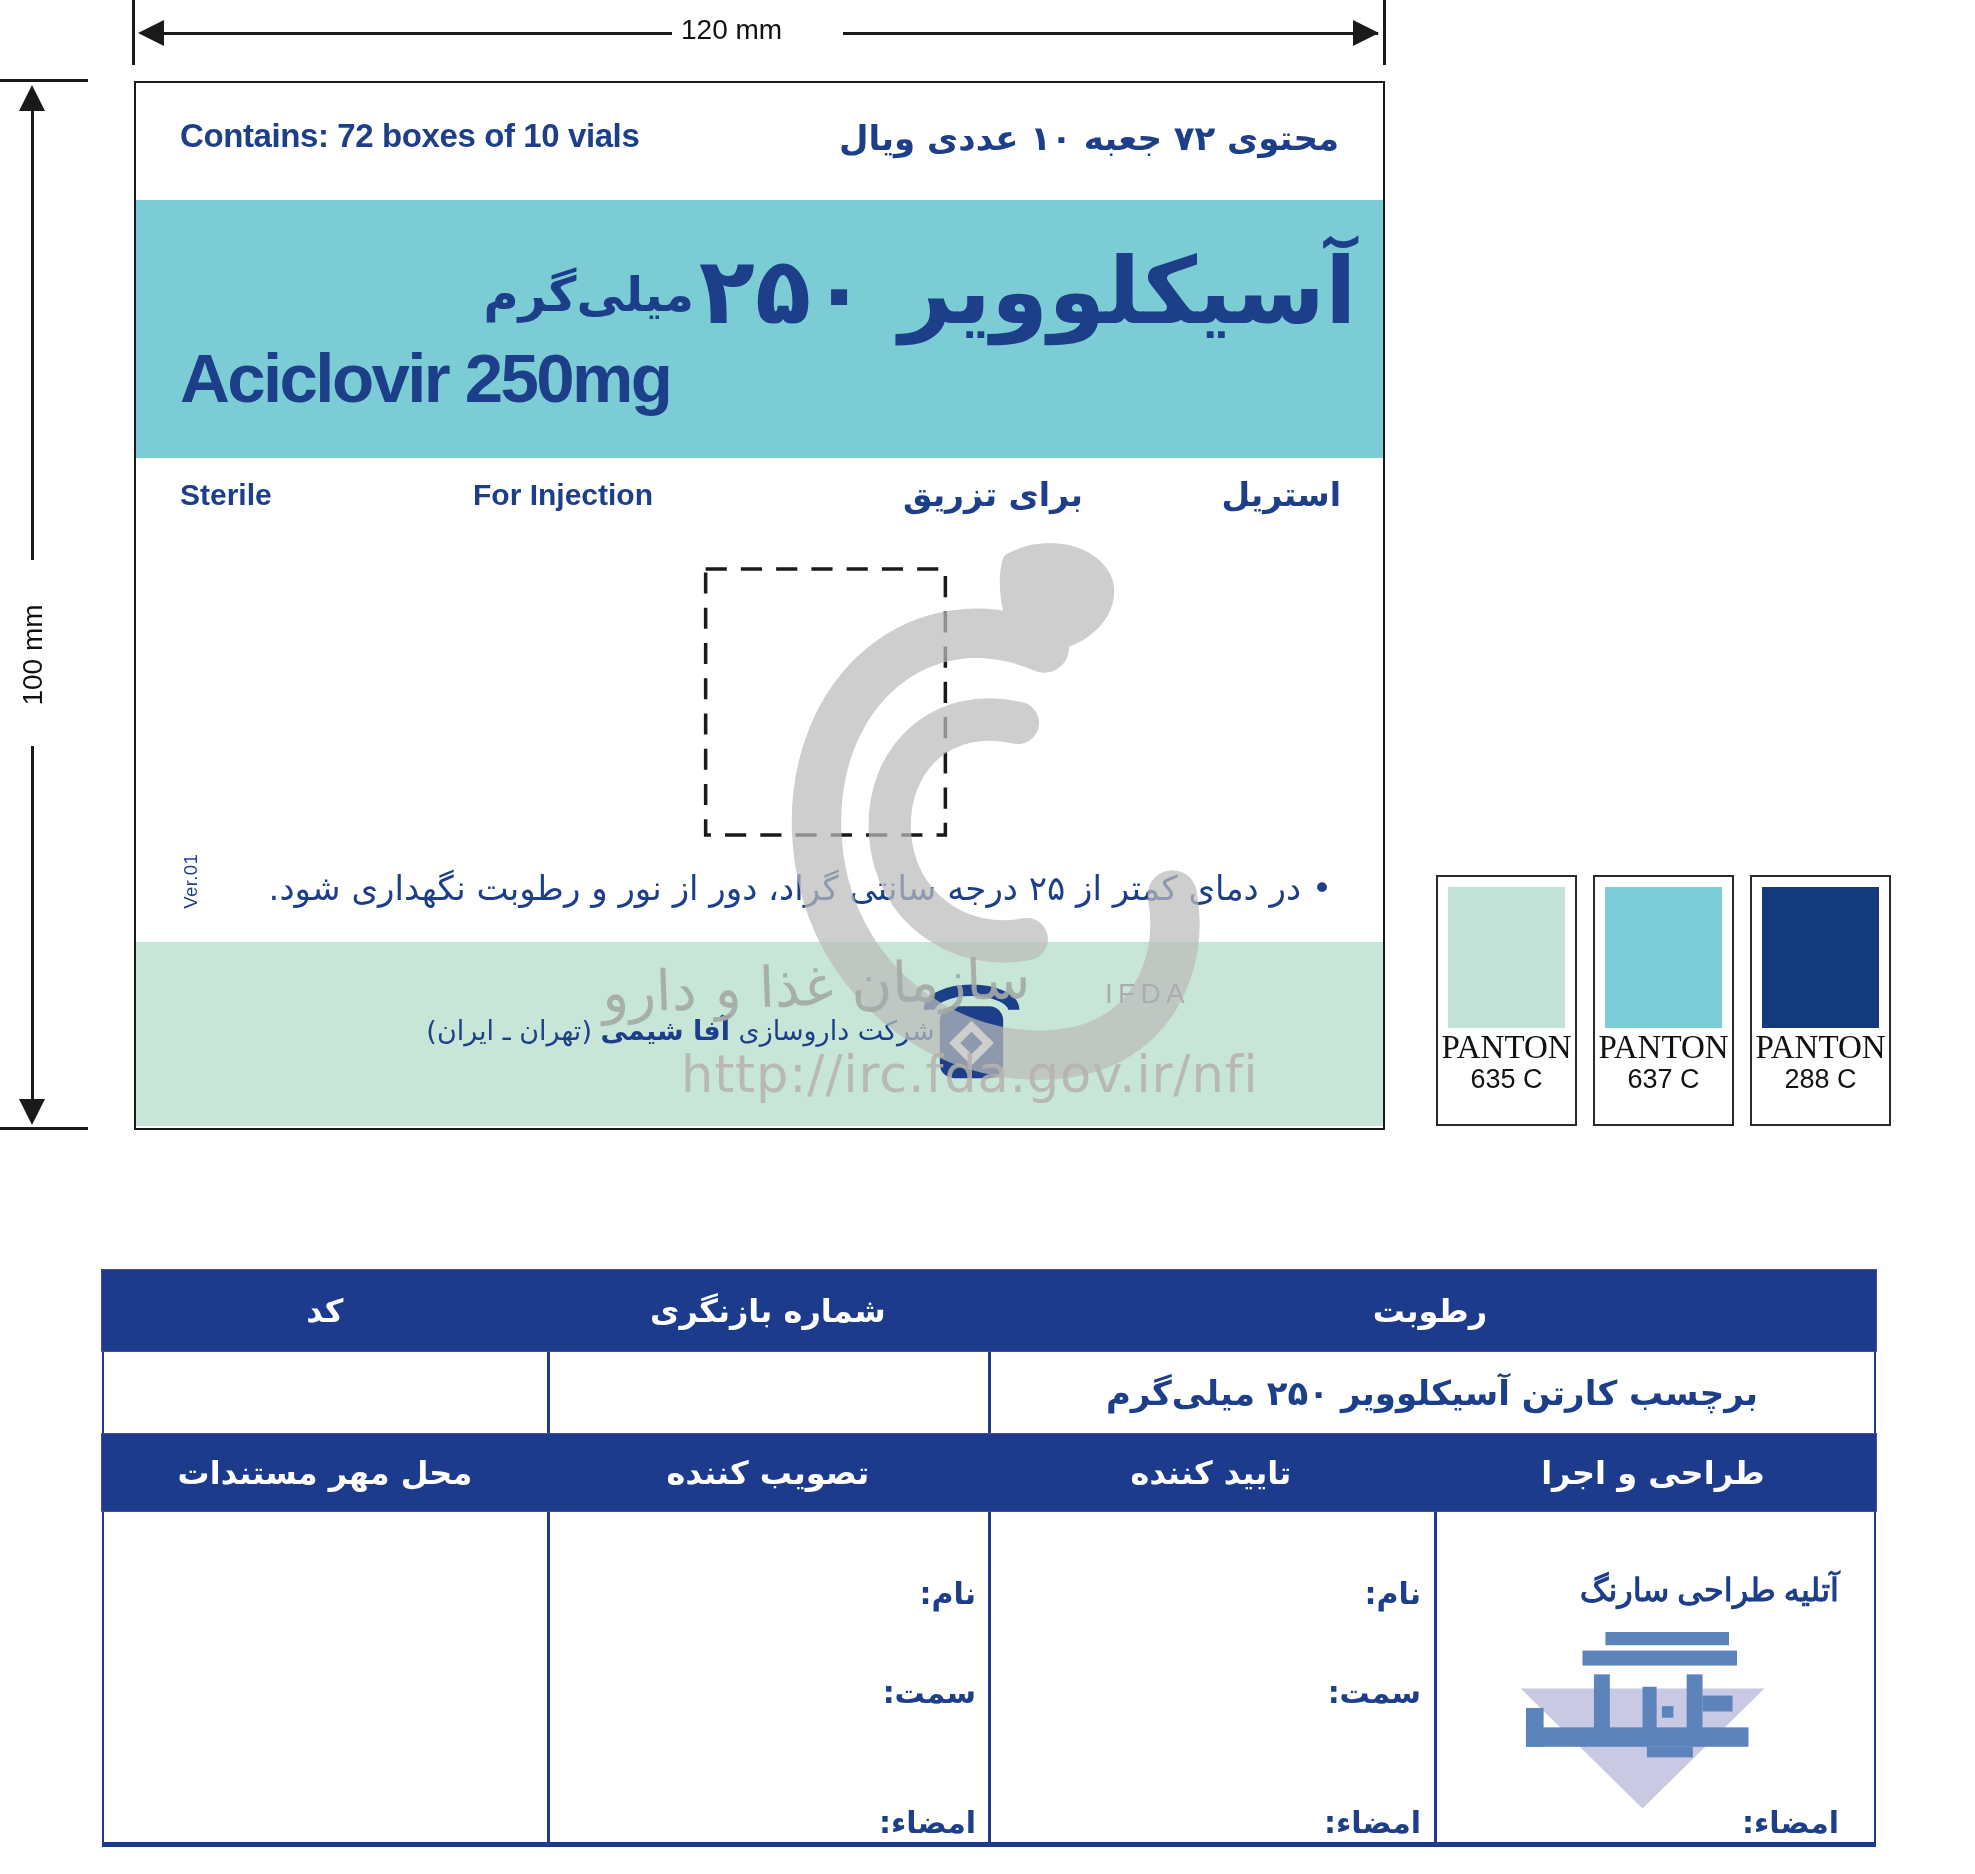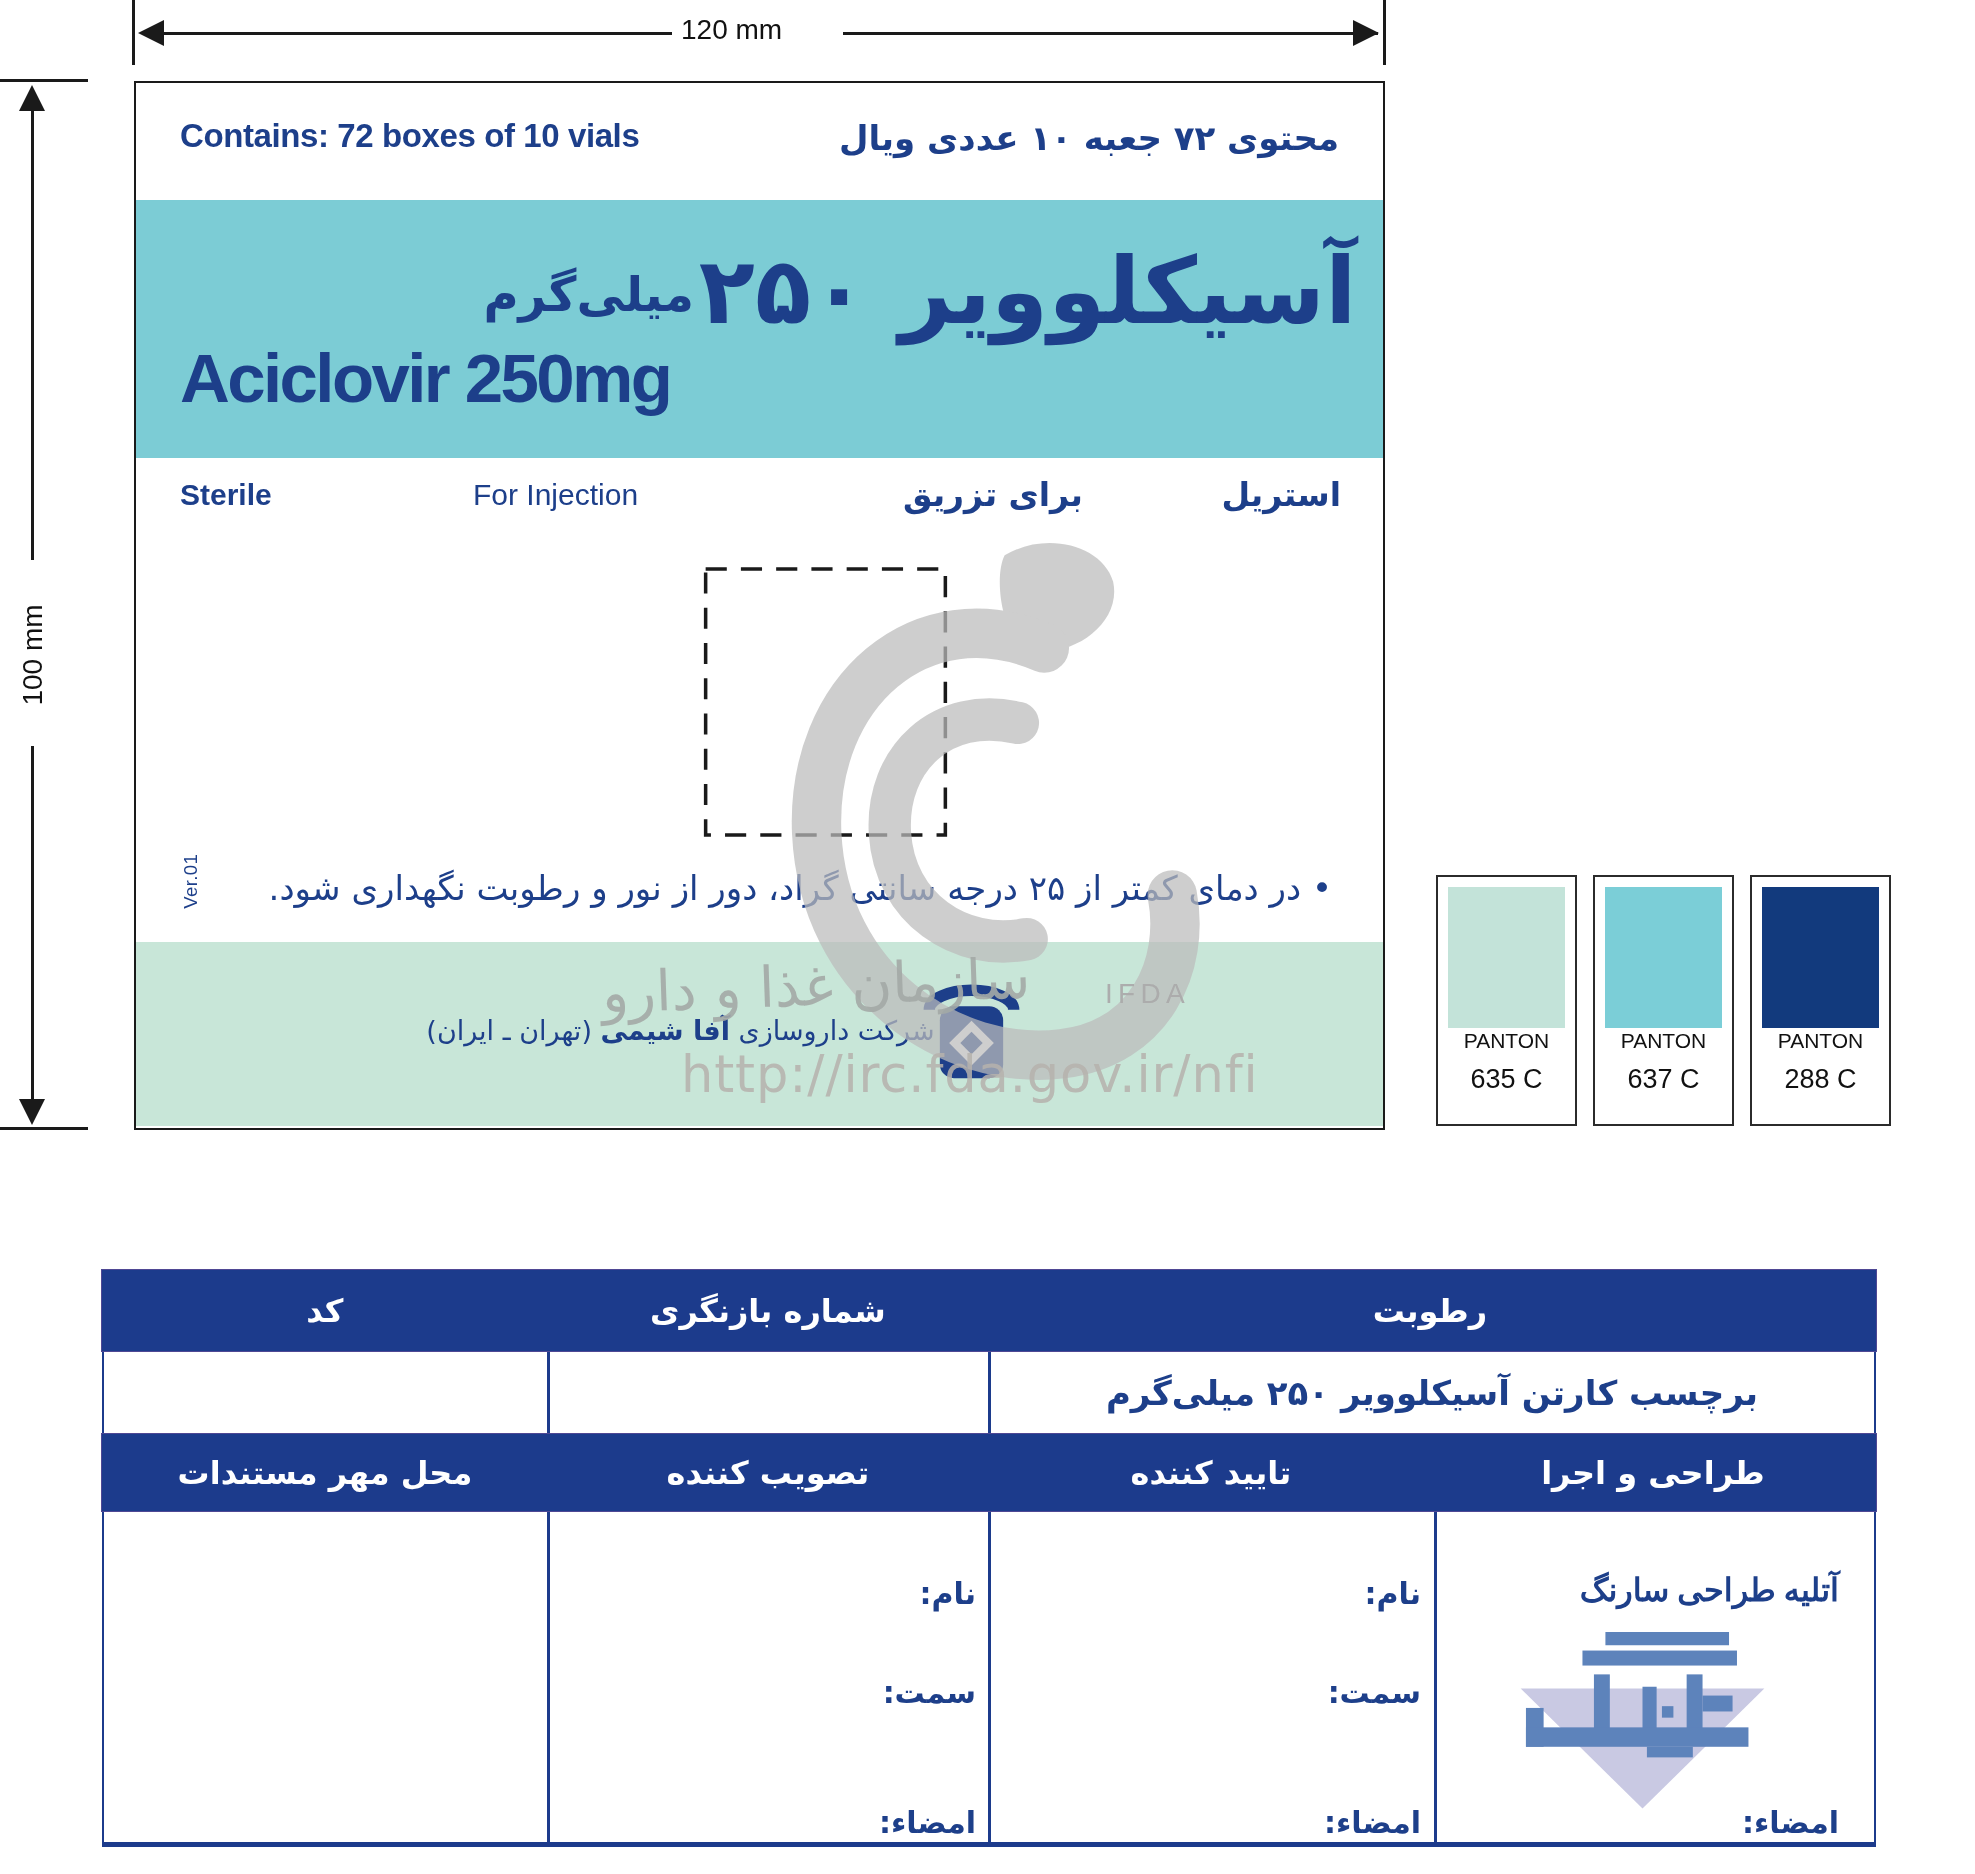--- a/index.html
+++ b/index.html
@@ -12,21 +12,21 @@
   .dimline{background:#1a1a1a;}
   .dimtext{font-size:28px;color:#111;font-family:"Liberation Sans",sans-serif;}
   .arrow{width:0;height:0;}
   
   #label{left:134px;top:81px;width:1251px;height:1049px;border:2.6px solid #1a1a1a;
          box-sizing:border-box;background:#fff;}
   .band{left:0;width:100%;}
   
   .swatch{width:141px;height:251px;border:2.6px solid #2b2b2b;box-sizing:border-box;background:#fff;}
   .swatch .chip{position:absolute;left:9.7px;top:9.7px;right:9.7px;height:141px;}
-  .swatch .t1{position:absolute;left:0;width:100%;top:152px;text-align:center;font-size:21px;color:#111;}
+  .swatch .t1{position:absolute;left:0;width:100%;top:152px;text-align:center;font-size:33px;color:#111;font-family:Liberation Serif, serif;}
   .swatch .t2{position:absolute;left:0;width:100%;top:187px;text-align:center;font-size:27px;color:#111;}
   
   #table{left:102px;top:1269px;width:1770px;height:573px;box-sizing:content-box;
          border-left:2.6px solid #1c3b8c;border-right:2.6px solid #1c3b8c;border-bottom:5.3px solid #1c3b8c;}
   .thead{position:absolute;left:-2.6px;right:-2.6px;background:#1c3b8c;border:1.8px solid #4f4894;box-sizing:border-box;}
   .hcap{position:absolute;top:50%;transform:translateY(-50%);text-align:center;color:#ffffff;
         font-weight:bold;font-size:32px;}
   .vline{position:absolute;width:2.6px;background:#1c3b8c;}
   .fld{position:absolute;font-weight:bold;font-size:30px;color:#1d3f8a;}
   
@@ -61,21 +61,21 @@
     <div class="abs en navy" style="left:44px;top:34px;font-size:33px;font-weight:bold;letter-spacing:-0.4px;">Contains: 72 boxes of 10 vials</div>
     <div class="abs fa navy" style="right:44px;top:35px;font-size:34px;font-weight:bold;">محتوی ۷۲ جعبه ۱۰ عددی ویال</div>
 
     <div class="abs fa navy" style="right:26.5px;top:125px;font-weight:bold;line-height:168px;white-space:nowrap;">
       <span style="font-size:92px;">آسیکلوویر ۲۵۰</span>
       <span style="font-size:48px;vertical-align:12.4px;">میلی‌گرم</span>
     </div>
     <div class="abs en navy" style="left:44px;top:256px;font-size:69px;font-weight:bold;letter-spacing:-2.6px;">Aciclovir 250mg</div>
 
     <div class="abs en navy" style="left:44px;top:395px;font-size:30px;font-weight:bold;">Sterile</div>
-    <div class="abs en navy" style="left:337px;top:395px;font-size:30px;font-weight:normal;">For Injection</div>
+    <div class="abs en navy" style="left:337px;top:395px;font-size:30px;font-weight:bold;">For Injection</div>
     <div class="abs fa navy" style="right:300px;top:392px;font-size:33px;font-weight:bold;">برای تزریق</div>
     <div class="abs fa navy" style="right:42px;top:392px;font-size:33px;font-weight:bold;">استریل</div>
 
     <svg class="abs" style="left:567px;top:483px;" width="245" height="272" viewBox="0 0 278 308">
       <rect x="3" y="3" width="272" height="302" fill="none" stroke="#1a1a1a" stroke-width="4" stroke-dasharray="24 16"></rect>
     </svg>
 
     <div class="abs fa navy" style="right:51px;top:785px;font-size:34px;margin-left:13px;">• در دمای کمتر از ۲۵ درجه سانتی گراد، دور از نور و رطوبت نگهداری شود.</div>
 
     <div class="abs en navy" style="left:4.4px;top:785px;width:106px;height:26.5px;text-align:center;font-size:18.5px;transform:rotate(-90deg);letter-spacing:0.4px;">Ver.01</div>

